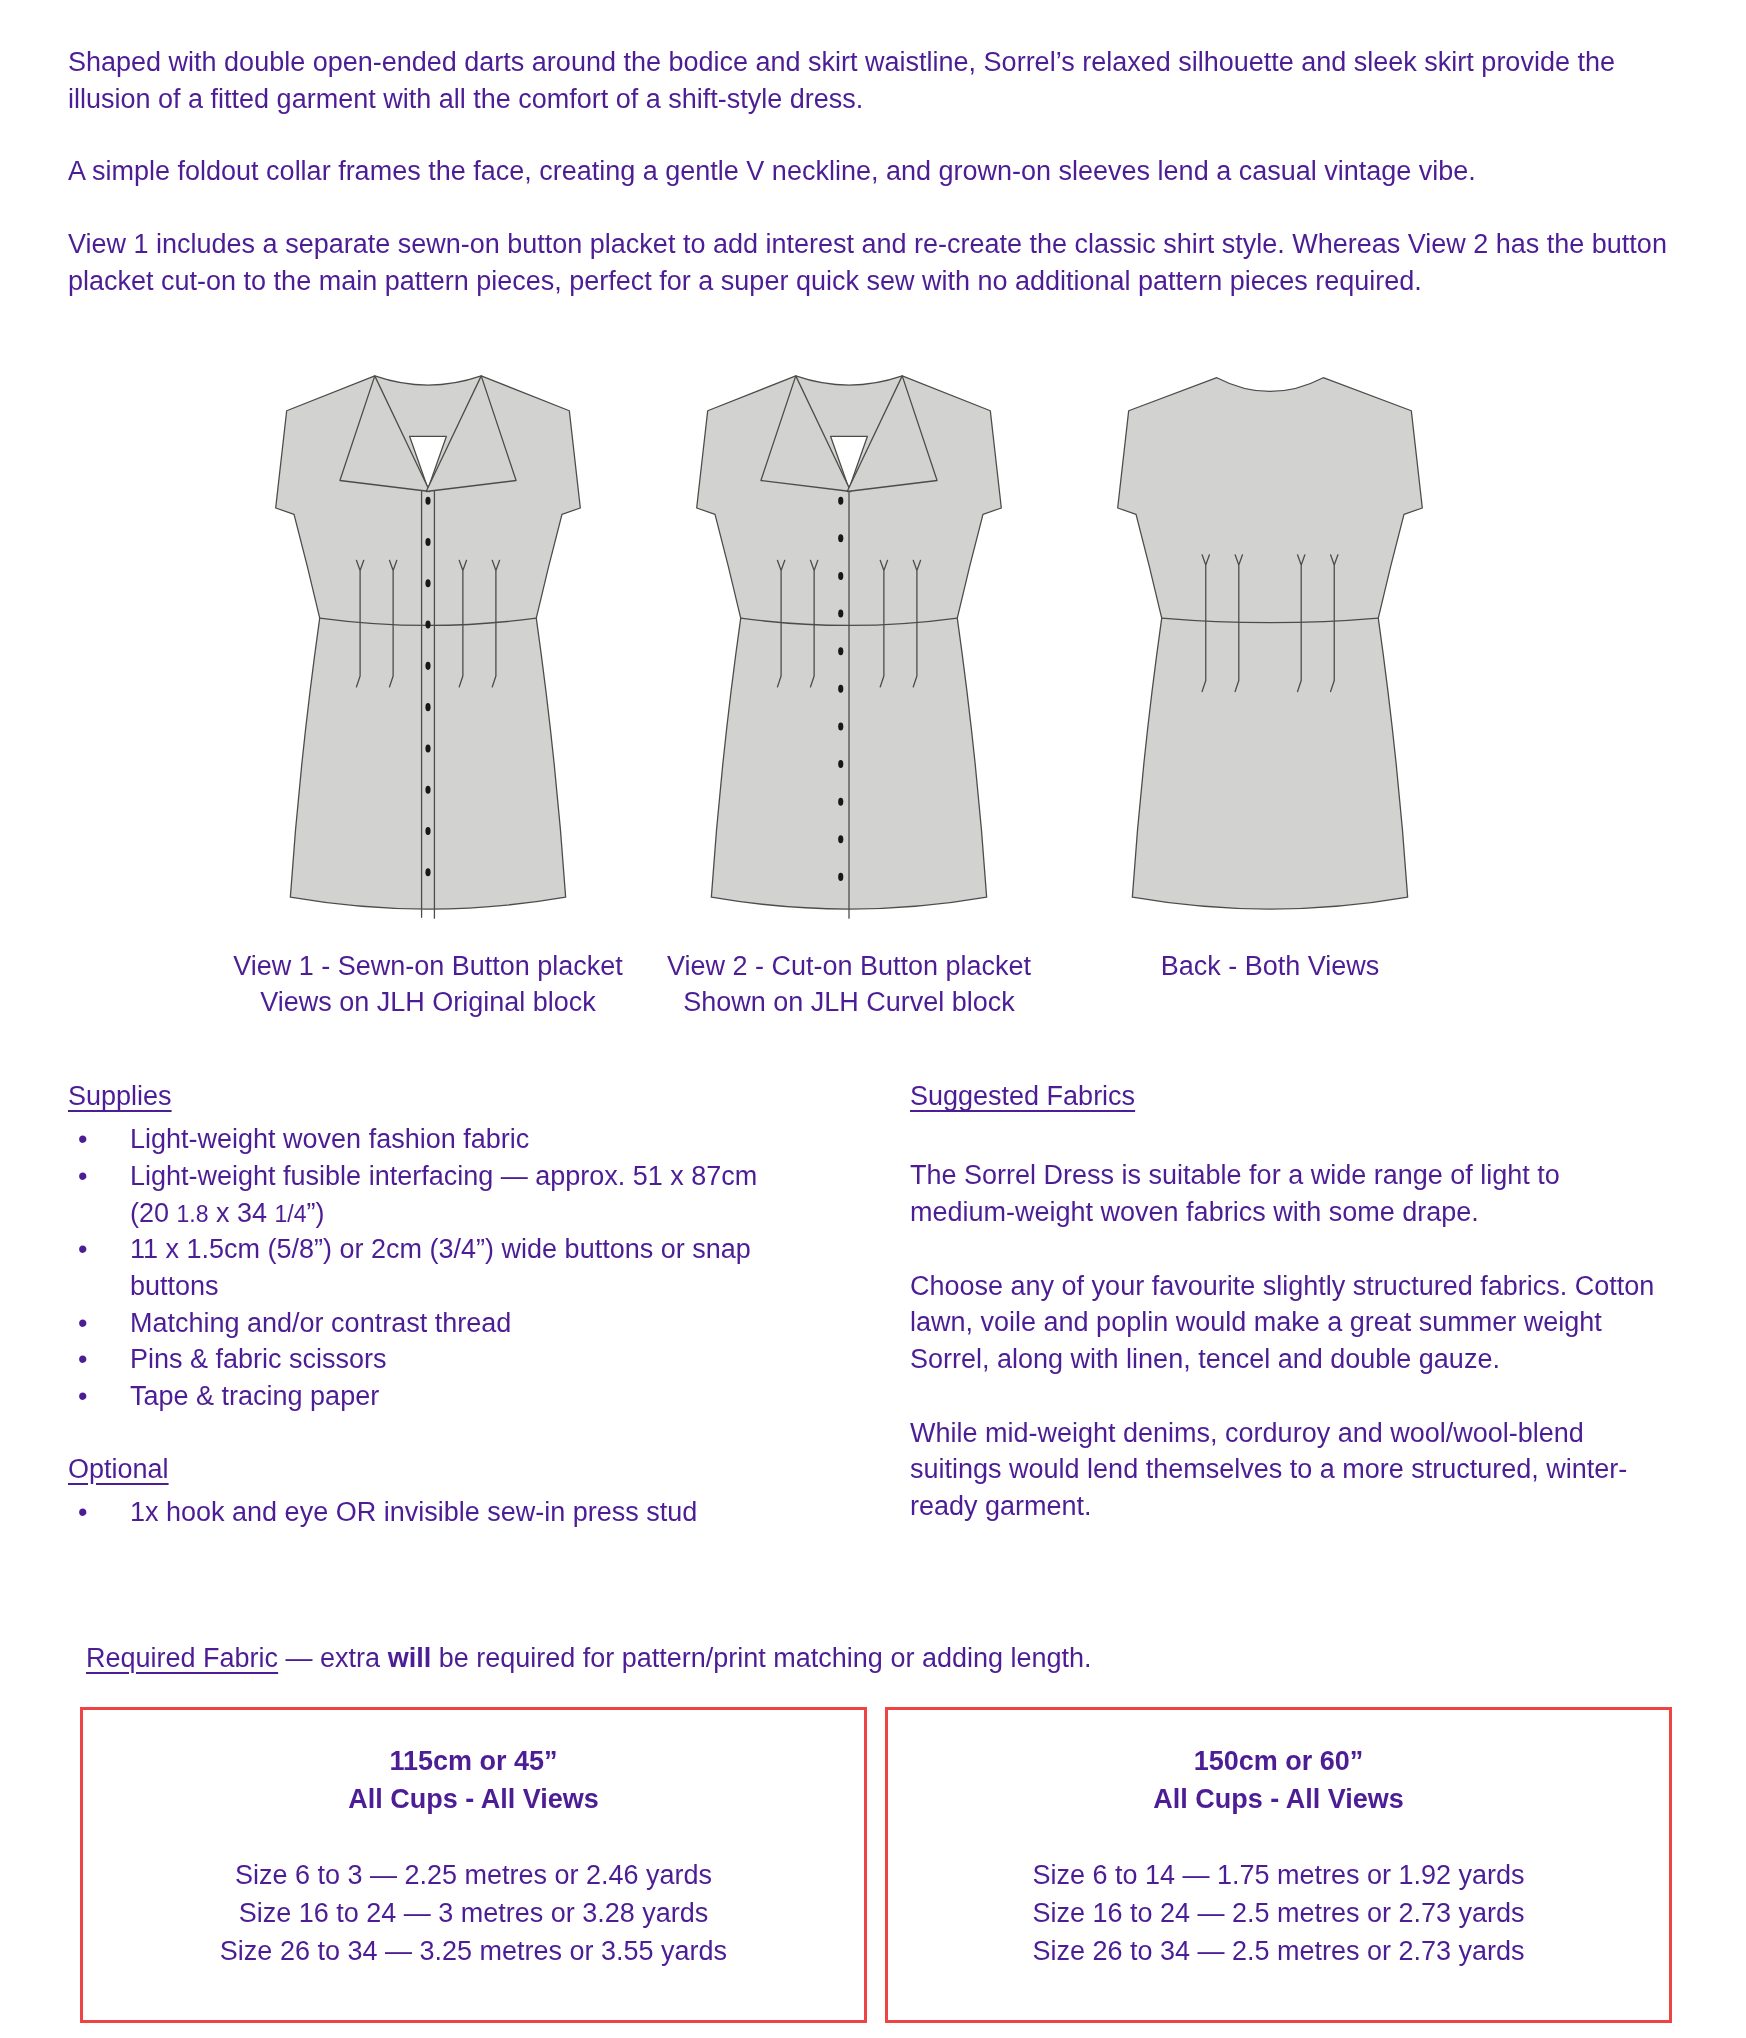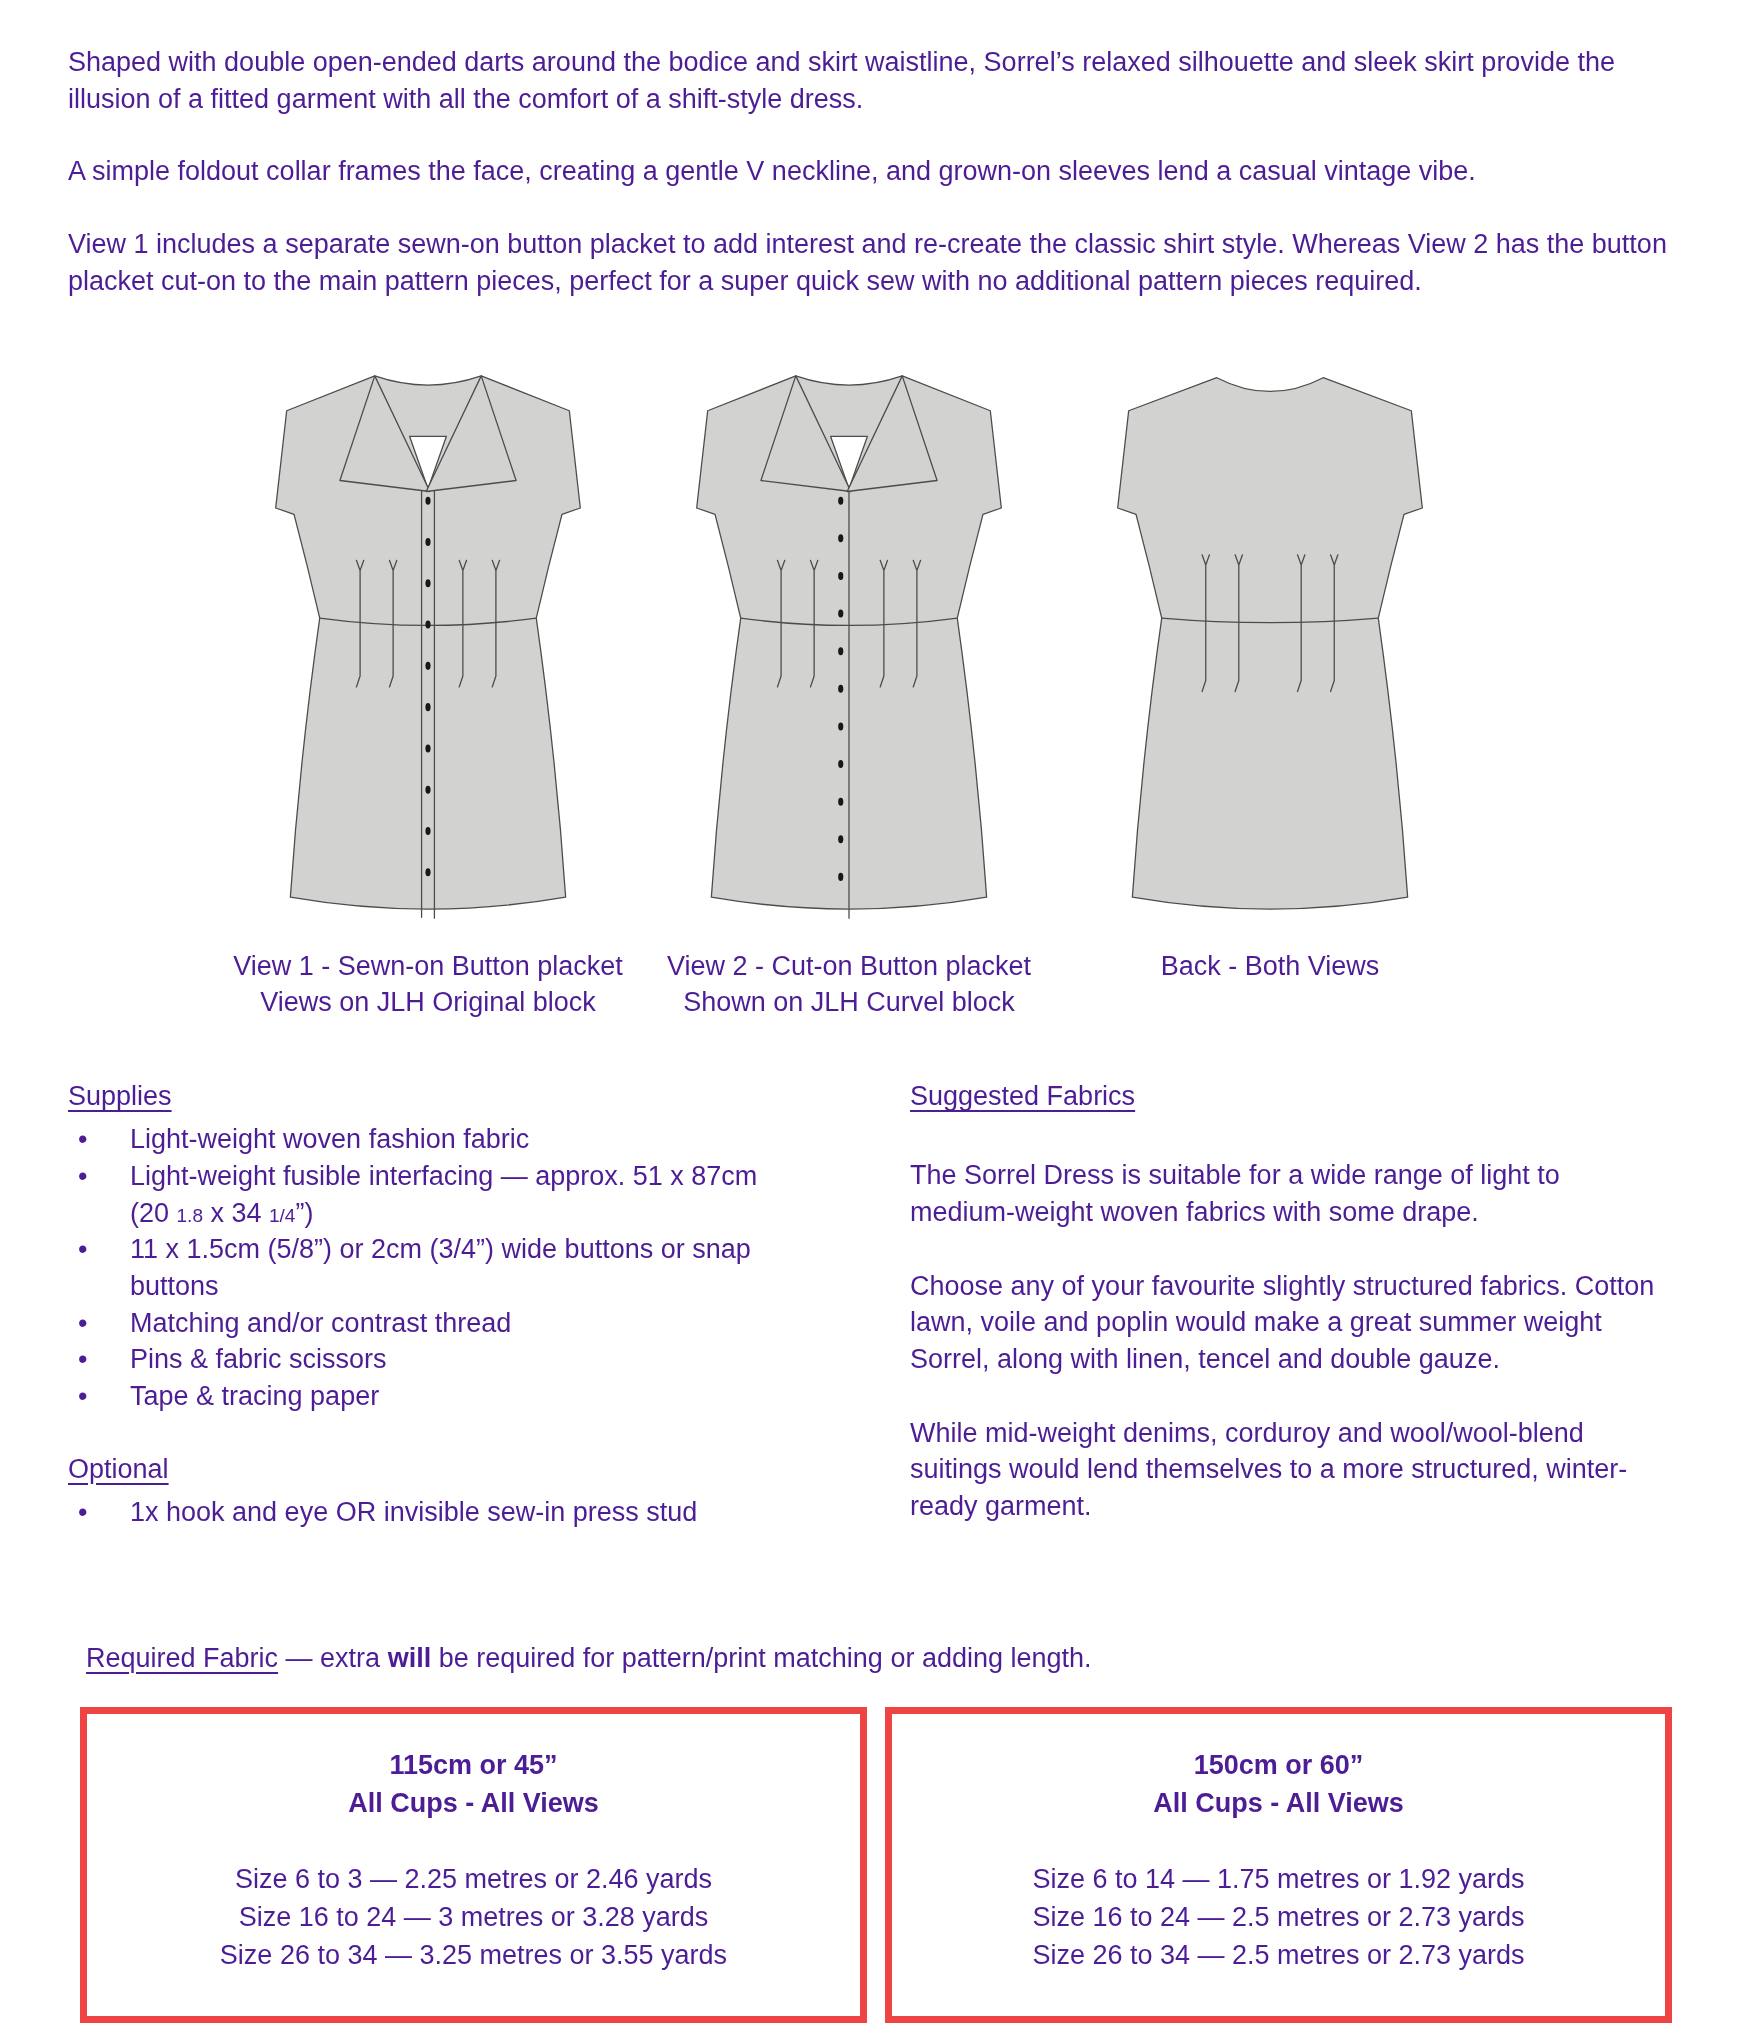--- a/index.html
+++ b/index.html
@@ -57,40 +57,40 @@
   ul.bullets li{
     position:relative;
     padding-left:62px;
   }
   ul.bullets li::before{
     content:"•";
     position:absolute;
     left:10px;
     top:0;
   }
-  .small-frac{font-size:19px;}
+  .small-frac{font-size:23px;}
   .optional-block{margin-top:36px;}
   .col-right .heading{margin-bottom:42px;}
   .col-right p{margin:0 0 37px 0;}
   
   .required-line{
     margin:78px 0 0 18px;
   }
   .required-line .ul{text-decoration:underline;text-underline-offset:5px;}
   .required-line b{font-weight:bold;}
   
   .boxes{
     display:flex;
     gap:18px;
     margin:30px 0 0 12px;
     width:1592px;
   }
   .fbox{
     flex:1 1 0;
-    border:7px solid #ef4444;
+    border:3px solid #ef4444;
     box-sizing:border-box;
     height:316px;
     text-align:center;
     padding-top:32px;
     line-height:38px;
   }
   .fbox .ttl{font-weight:bold;}
   .fbox .spacer{height:38px;}
 </style>
 </head>

